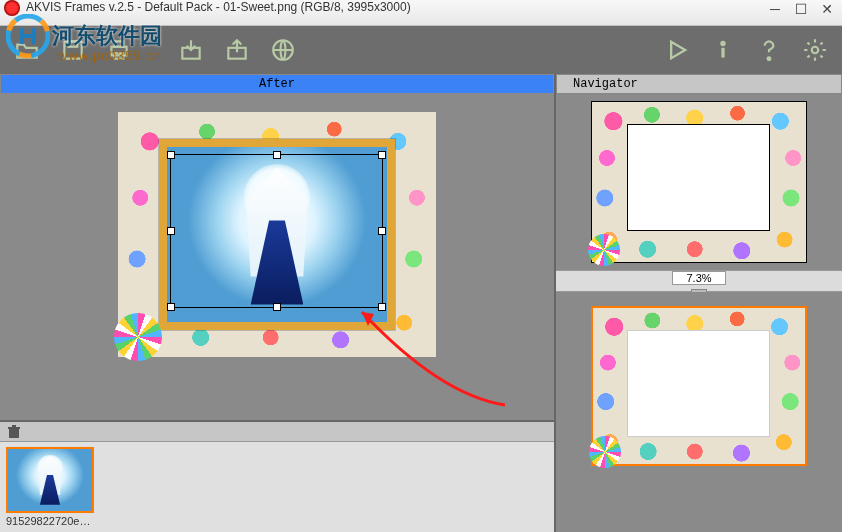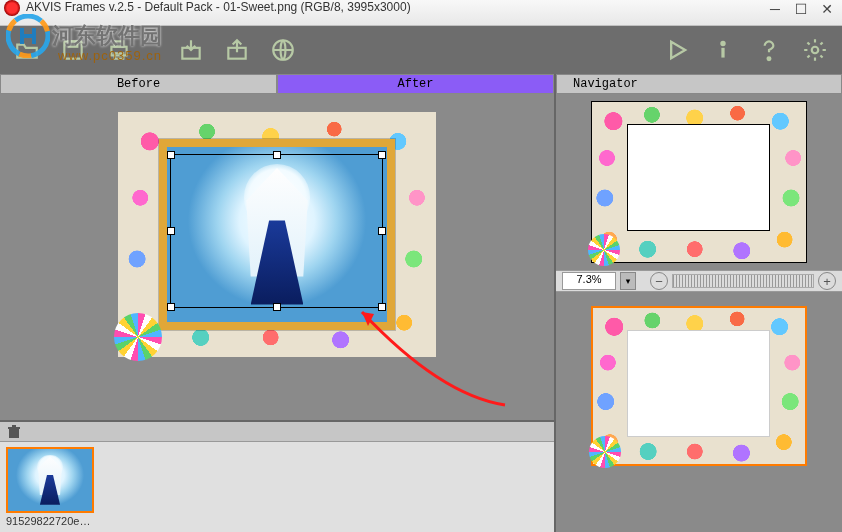--- a/index.html
+++ b/index.html
@@ -13,40 +13,40 @@
 
 .toolbar { height: 48px; background: #6d6d6d; display: flex; align-items: center; padding: 0 10px; gap: 12px; }
 .toolbar .tool-btn { width: 34px; height: 34px; display: flex; align-items: center; justify-content: center; cursor: pointer; }
 .toolbar .tool-btn svg { stroke: #b7c9a5; fill: none; stroke-width: 2; }
 .toolbar .spacer { flex: 1; }
 
 .main-area { display: flex; height: calc(532px - 26px - 48px); }
 .left-col { width: 554px; display: flex; flex-direction: column; background: #8a8a8a; }
 .tabs-row { display: flex; height: 20px; }
 .tab { flex: 1; background: #c6c6c6; border: 1px solid #888; font-size: 12px; text-align: center; line-height: 18px; font-family: "Courier New", monospace; cursor: pointer; }
-.tab.active { background: #8b5cf6; }
+.tab.active { background: #3b82f6; }
 
 .canvas-wrap { flex: 1; background: #8a8a8a; position: relative; overflow: hidden; }
 .canvas-img { position: absolute; left: 118px; top: 18px; width: 318px; height: 245px; }
 
 .thumb-strip { height: 112px; background: #e0e0e0; border-top: 2px solid #666; display: flex; flex-direction: column; }
 .thumb-tools { height: 20px; background: #c6c6c6; border-bottom: 1px solid #999; display: flex; align-items: center; padding: 0 6px; }
 .thumb-tools .trash { width: 16px; height: 16px; cursor: pointer; }
 .thumb-body { flex: 1; display: flex; align-items: center; padding: 2px 6px; gap: 6px; background: #e0e0e0; overflow: hidden; }
 .thumb-item { text-align: center; }
 .thumb-item .img { width: 88px; height: 66px; border: 2px solid #ff7b00; }
 .thumb-item .label { font-size: 11px; color: #333; margin-top: 2px; width: 88px; overflow: hidden; white-space: nowrap; text-overflow: ellipsis; }
 
 .right-col { flex: 1; display: flex; flex-direction: column; background: #8a8a8a; border-left: 2px solid #666; }
 .panel-header { height: 20px; background: #c6c6c6; border: 1px solid #888; font-size: 12px; font-family: "Courier New", monospace; padding-left: 16px; line-height: 18px; }
 .navigator-body { height: 176px; background: #8a8a8a; display: flex; align-items: center; justify-content: center; }
 .nav-preview { width: 216px; height: 162px; border: 1px solid #000; position: relative; }
 .nav-preview .viewport-rect { position: absolute; left: 35px; top: 22px; width: 143px; height: 107px; border: 1px solid #000; background: #fff; }
 
-.zoom-row { height: 22px; background: #dcdcdc; display: flex; align-items: center; padding: 0 6px; gap: 4px; border-top: 1px solid #999; border-bottom: 1px solid #999; }
+.zoom-row { height: 22px; background: #dcdcdc; display: flex; align-items: center; padding: 0 6px; gap: 4px; border-top: 1px solid #999; border-bottom: 1px solid #999; flex-direction: column; }
 .zoom-input { width: 54px; height: 18px; font-size: 11px; text-align: center; background: #fff; border: 1px solid #999; }
 .zoom-dd { width: 16px; height: 18px; background: #bbb; border: 1px solid #888; display: flex; align-items: center; justify-content: center; font-size: 9px; cursor: pointer; }
 .zoom-btn { width: 18px; height: 18px; border-radius: 50%; border: 1px solid #888; display: flex; align-items: center; justify-content: center; font-size: 13px; cursor: pointer; color: #555; }
 .zoom-slider { flex: 1; height: 14px; background: repeating-linear-gradient(90deg,#999 0,#999 1px,transparent 1px,transparent 3px); border: 1px solid #aaa; cursor: pointer; }
 
 .packs-body { flex: 1; background: #8a8a8a; display: flex; align-items: flex-start; justify-content: center; padding-top: 14px; }
 .pack-thumb { width: 216px; height: 160px; border: 2px solid #ff7b00; position: relative; }
 .pack-thumb .inner-white { position: absolute; left: 34px; top: 22px; width: 143px; height: 107px; background: #fff; border: 1px solid rgba(0,0,0,.2); }
 
 .candy-frame { background:
@@ -84,21 +84,21 @@
 .selection-handles { position: absolute; border: 1px solid #000; }
 .selection-handles .h { position: absolute; width: 8px; height: 8px; background: #fff; border: 1px solid #000; }
 .h.tl{left:-4px;top:-4px}.h.tm{left:calc(50% - 4px);top:-4px}.h.tr{right:-4px;top:-4px}
 .h.ml{left:-4px;top:calc(50% - 4px)}.h.mr{right:-4px;top:calc(50% - 4px)}
 .h.bl{left:-4px;bottom:-4px}.h.bm{left:calc(50% - 4px);bottom:-4px}.h.br{right:-4px;bottom:-4px}
 
 .arrow-annotation { position: absolute; left: 350px; top: 206px; width: 160px; height: 110px; pointer-events: none; }
 
 .watermark { position: absolute; left: 6px; top: 14px; z-index: 50; display: flex; align-items: center; gap: 2px; opacity: .92; }
 .watermark .logo { width: 44px; height: 44px; }
-.watermark .txt { font-size: 22px; font-weight: 700; color: #737373; text-shadow: 0 0 3px #fff; }
+.watermark .txt { font-size: 22px; font-weight: 700; color: #0c4a6e; text-shadow: 0 0 3px #fff; }
 .watermark .sub { position: absolute; left: 52px; top: 34px; font-size: 13px; color: #a16207; letter-spacing: 1px; }
 </style>
 </head>
 <body>
 
 <div class="titlebar">
   <div class="app-icon"></div>
   <div class="title">AKVIS Frames v.2.5 - Default Pack - 01-Sweet.png (RGB/8, 3995x3000)</div>
   <div class="win-btns">
     <div class="win-btn">─</div>
@@ -177,21 +177,20 @@
       <svg width="26" height="26" viewBox="0 0 24 24">
         <circle cx="12" cy="12" r="3"></circle>
         <path d="M12 2v3M12 19v3M2 12h3M19 12h3M5 5l2 2M17 17l2 2M19 5l-2 2M7 17l-2 2"></path>
       </svg>
     </div>
 </div>
 
 <div class="main-area">
   <div class="left-col">
     <div class="tabs-row">
-      <div class="tab">Before</div>
       <div class="tab active">After</div>
     </div>
     <div class="canvas-wrap">
       <div class="canvas-img candy-frame">
         <div class="wood-border">
           <div class="main-image">
             <div class="hair"></div>
               <div class="dress"></div>
           </div>
         </div>

